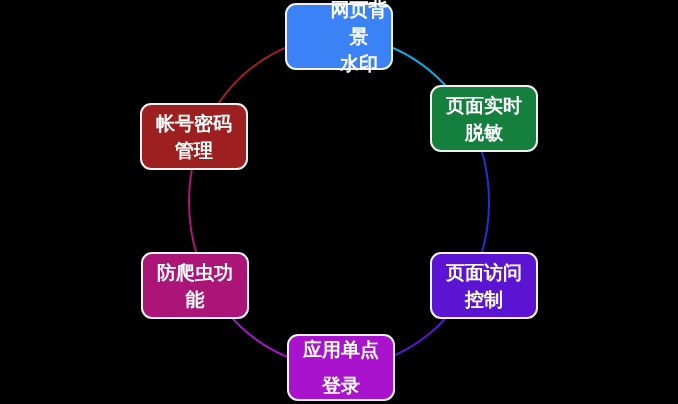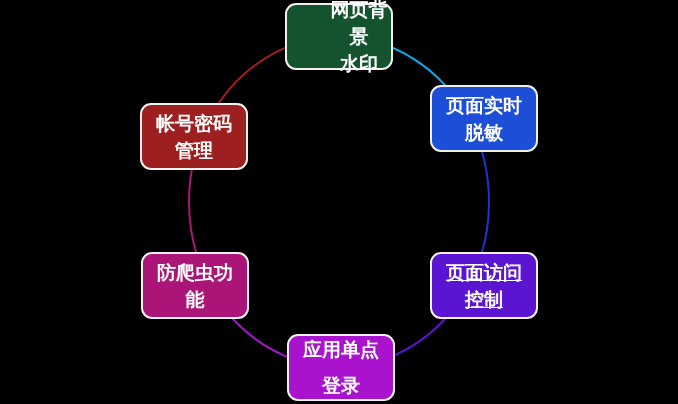--- a/index.html
+++ b/index.html
@@ -56,31 +56,31 @@
 
   <svg class="ring" width="678" height="404" viewBox="0 0 678 404">
     <path d="M 339 37 A 150 165 0 0 1 468.9 119.5" stroke="#00B0F0"></path>
     <path d="M 468.9 119.5 A 150 165 0 0 1 468.9 284.5" stroke="#1C33D6"></path>
     <path d="M 468.9 284.5 A 150 165 0 0 1 339 367" stroke="#5A14D2"></path>
     <path d="M 339 367 A 150 165 0 0 1 209.1 284.5" stroke="#A913CE"></path>
     <path d="M 209.1 284.5 A 150 165 0 0 1 209.1 119.5" stroke="#AC1578"></path>
     <path d="M 209.1 119.5 A 150 165 0 0 1 339 37" stroke="#9E1F1F"></path>
   </svg>
 
-  <div class="node n0" style="background-color: #14532d; padding-left: 40px;">
+  <div class="node n0" style="background-color: #3b82f6; padding-left: 40px;">
     <div>网页背景</div>
     <div>水印</div>
   </div>
 
-  <div class="node n1" style="background-color: #1d4ed8;">
+  <div class="node n1" style="background-color: #15803d;">
     <div>页面实时</div>
     <div>脱敏</div>
   </div>
 
-  <div class="node n2" style="background-color: rgb(90, 20, 210); text-decoration: underline;">
+  <div class="node n2" style="background-color: rgb(90, 20, 210);">
     <div>页面访问</div>
     <div>控制</div>
   </div>
 
   <div class="node n3" style="background-color: rgb(169, 19, 206);">
     <div>应用单点</div>
     <div>登录</div>
   </div>
 
   <div class="node n4" style="background-color: rgb(172, 21, 120); text-align: right;">

